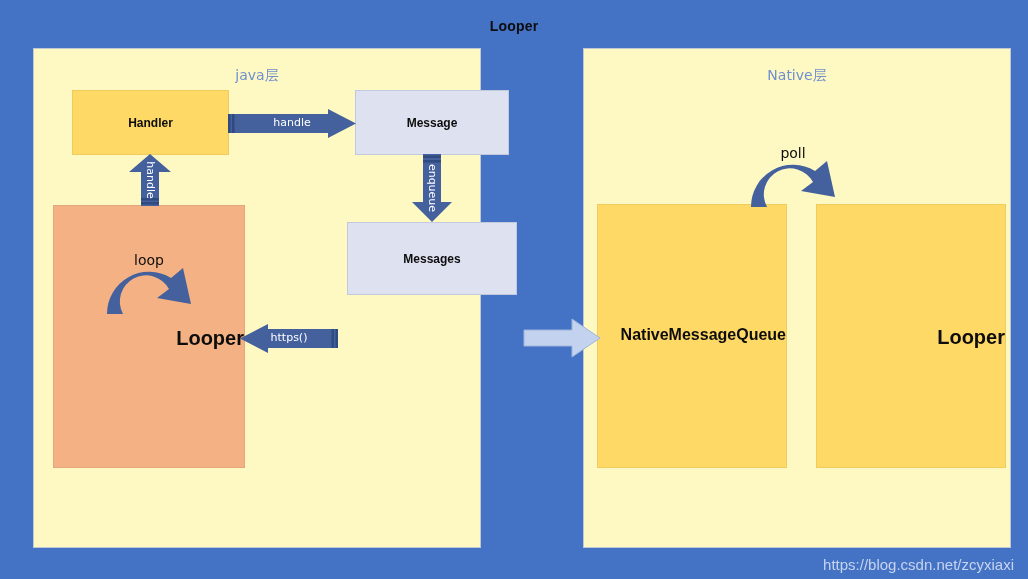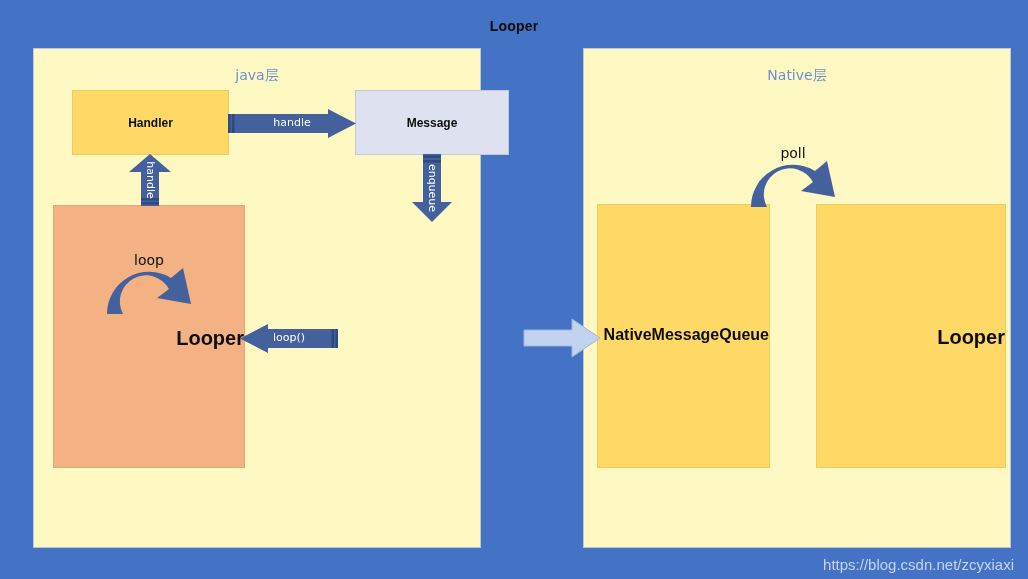--- a/index.html
+++ b/index.html
@@ -65,21 +65,21 @@
   }
   .box-orange { background: #f4b183; }
   .box-yellow { background: #ffd966; }
   .box-grey   { background: #dee2f0; border: 1px solid #c3c9dd; }
 
   .box-handler  { left: 72px;  top: 90px;  width: 157px; height: 65px;  font-size: 12px; }
   .box-message  { left: 355px; top: 90px;  width: 154px; height: 65px;  font-size: 12px; }
   .box-looper   { left: 53px;  top: 205px; width: 192px; height: 263px; font-size: 20px; }
   .box-mq       { left: 337px; top: 204px; width: 189px; height: 264px; font-size: 20px; }
   .box-messages { left: 347px; top: 222px; width: 170px; height: 73px;  font-size: 12px; }
-  .box-nmq      { left: 597px; top: 204px; width: 173px; height: 264px; font-size: 16px; }
+  .box-nmq      { left: 597px; top: 204px; width: 190px; height: 264px; font-size: 16px; }
   .box-nlooper  { left: 816px; top: 204px; width: 190px; height: 264px; font-size: 20px; }
   .box-epoll    { left: 838px; top: 223px; width: 155px; height: 68px;  font-size: 12px; }
 
   
   .box-tall-label {
     position: absolute;
     left: 0; right: 0;
     top: 121px;
     text-align: right;
   }
@@ -176,20 +176,21 @@
 
   <div class="box box-grey box-message">Message</div>
 
   <div class="box box-yellow box-handler">Handler</div>
 
   <div class="box box-orange box-looper">
     <span class="box-tall-label">Looper</span>
   </div>
 
 
+  <div class="box box-grey box-messages">Messages</div>
 
   <div class="box box-yellow box-nmq">
     <span class="box-tall-label">NativeMessageQueue</span>
   </div>
 
   <div class="box box-yellow box-nlooper">
     <span class="box-tall-label">Looper</span>
   </div>
 
 
@@ -219,21 +220,21 @@
     </svg>
     <span class="arrow-label">enqueue</span>
   </div>
 
   <div class="arrow arrow-next">
     <svg width="98" height="29" viewBox="0 0 98 29">
       <polygon points="98,5 28,5 28,0 0,14.5 28,29 28,24 98,24" fill="#44619d"></polygon>
       <rect x="95.5" y="5" width="2.5" height="19" fill="#2f4a80"></rect>
       <rect x="91.5" y="5" width="2.5" height="19" fill="#2f4a80"></rect>
     </svg>
-    <span class="arrow-label">loop()</span>
+    <span class="arrow-label">https()</span>
   </div>
 
   <div class="arrow arrow-bridge">
     <svg width="76" height="40" viewBox="0 0 76 40">
       <polygon points="0,12 48,12 48,1 76,20 48,39 48,28 0,28" fill="#c3d3ef" stroke="#9fb4dc" stroke-width="1"></polygon>
     </svg>
   </div>
 
   <div class="arrow arrow-poll">
     <svg width="96" height="62" viewBox="0 0 96 62">

